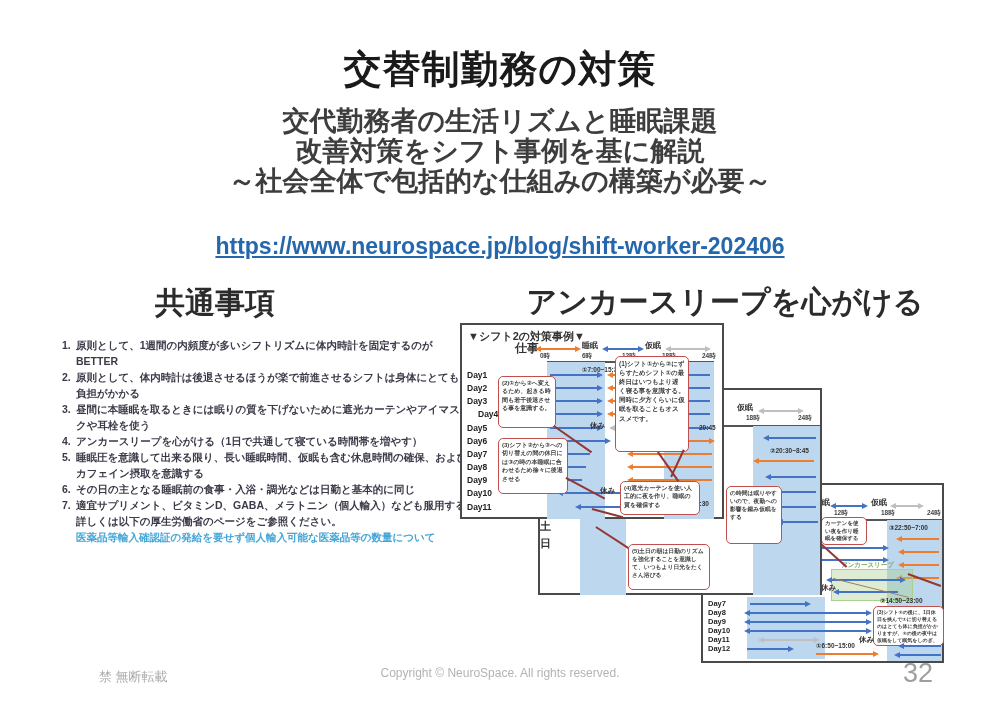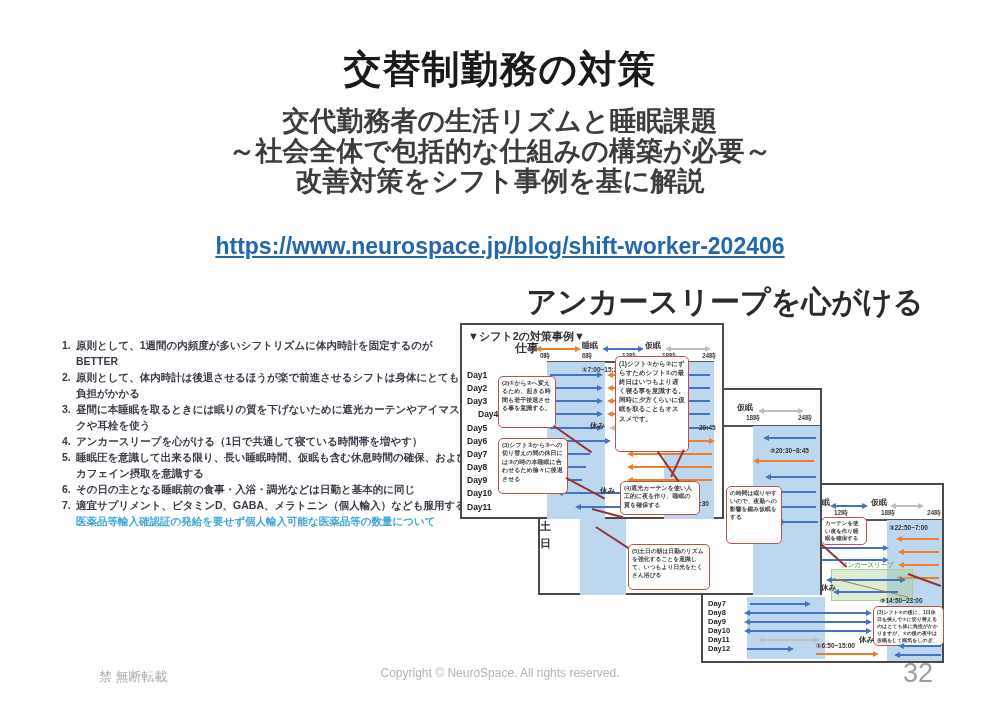--- a/index.html
+++ b/index.html
@@ -54,26 +54,27 @@
 </style>
 </head>
 <body>
 
 <div class="slide">
 
   <div class="title">交替制勤務の対策</div>
 
   <div class="subtitle">
     <div>交代勤務者の生活リズムと睡眠課題</div>
+    <div>改善対策をシフト事例を基に解説</div>
     <div>～社会全体で包括的な仕組みの構築が必要～</div>
-    <div>改善対策をシフト事例を基に解説</div>
   </div>
 
   <a class="url">https://www.neurospace.jp/blog/shift-worker-202406</a>
 
+  <div class="h-common">共通事項</div>
   <div class="h-sol">アンカースリープを心がける</div>
 
   <div class="list">
     <div class="li">
         <span class="num">1.</span>
         <span class="tx">原則として、1週間の内頻度が多いシフトリズムに体内時計を固定するのがBETTER</span>
       </div>
     <div class="li">
         <span class="num">2.</span>
         <span class="tx">原則として、体内時計は後退させるほうが楽で前進させるシフトは身体にとても負担がかかる</span>
@@ -91,20 +92,21 @@
         <span class="tx">睡眠圧を意識して出来る限り、長い睡眠時間、仮眠も含む休息時間の確保、およびカフェイン摂取を意識する</span>
       </div>
     <div class="li">
         <span class="num">6.</span>
         <span class="tx">その日の主となる睡眠前の食事・入浴・調光などは日勤と基本的に同じ</span>
       </div>
     <div class="li">
         <span class="num">7.</span>
         <span class="tx">適宜サプリメント、ビタミンD、GABA、メラトニン（個人輸入）なども服用する</span>
       </div>
+    <div class="note">詳しくは以下の厚生労働省のページをご参照ください。</div>
     <div class="mhlw-link">医薬品等輸入確認証の発給を要せず個人輸入可能な医薬品等の数量について</div>
   </div>
 
   <div class="panel p3">
     <span class="lbl" style="left:119px;top:12px;font-size:8px;">眠</span>
     <i class="arrow b hl hr" style="left:130px;top:20px;width:32px;"></i>
     <span class="lbl" style="left:168px;top:12px;font-size:8px;">仮眠</span>
     <i class="arrow g hl hr" style="left:190px;top:20px;width:28px;"></i>
     <span class="tick" style="left:131px;top:24px;">12時</span>
     <span class="tick" style="left:178px;top:24px;">18時</span>

